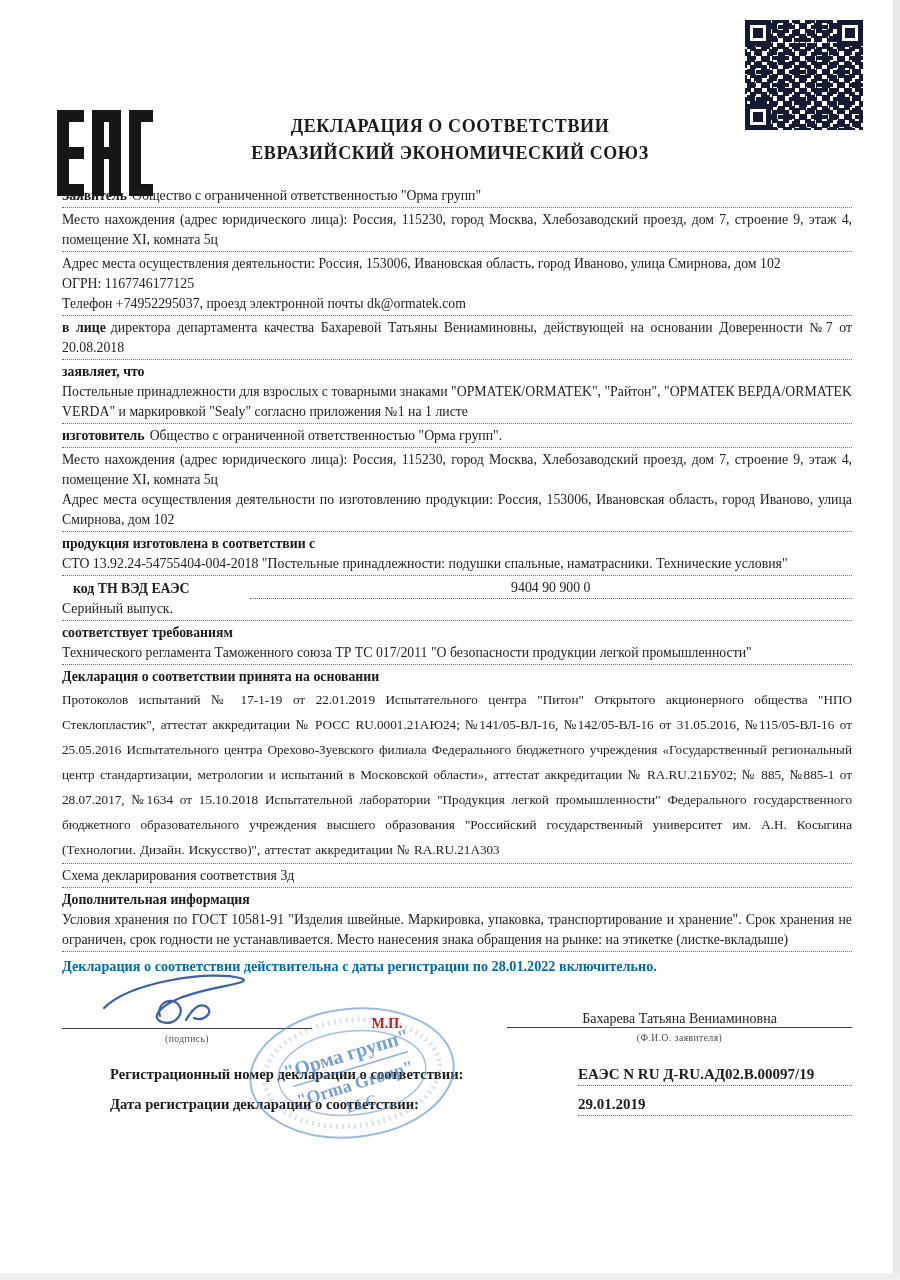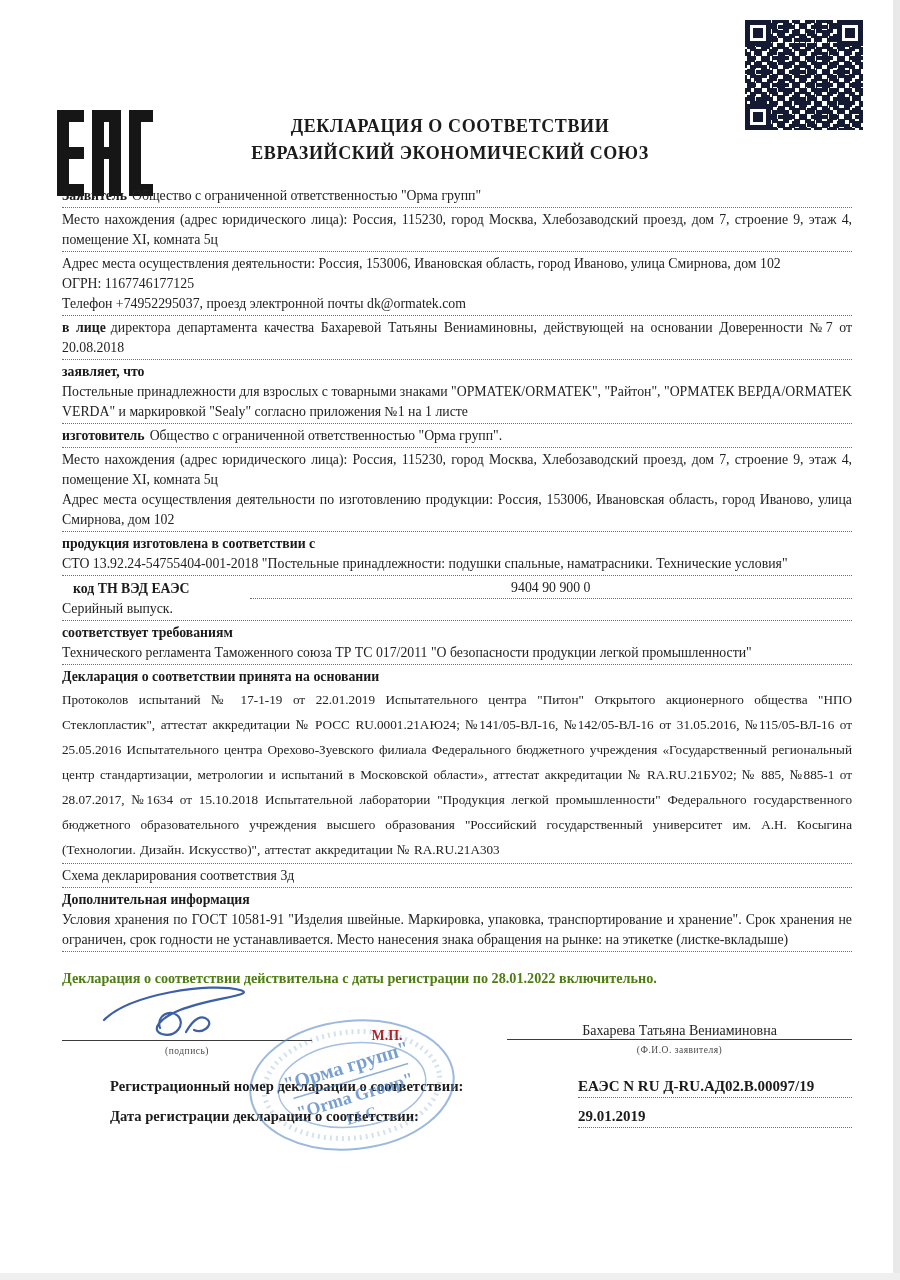--- a/index.html
+++ b/index.html
@@ -36,21 +36,21 @@
   p{margin:0;padding:0;}
   .j{text-align:justify;}
   .b{font-weight:bold;color:#1b1b1b;}
   .lbl{margin-right:5px;margin-top:48px;}
   .rule{border-bottom:1.5px dotted #6d6d6d;padding-bottom:1px;margin-bottom:2px;}
   .small-para{font-size:13.2px;line-height:25px;text-align:justify;word-spacing:1px;}
 
   .tnved-row{display:flex;align-items:flex-end;margin-left:11px;}
   .tnved-row .code{margin-left:60px;flex:1;border-bottom:1.5px dotted #6d6d6d;text-align:center;}
 
-  .validity{font-weight:bold;color:#4d7c0f;margin-top:16px;margin-bottom:6px;font-size:14.2px;}
+  .validity{font-weight:bold;color:#0369a1;margin-top:4px;margin-bottom:6px;font-size:14.2px;}
 
   
   .sig-row{position:relative;display:flex;margin-top:34px;height:46px;}
   .sig-col-left{width:250px;position:relative;}
   .sig-line{border-bottom:1.6px solid #3c3c3c;height:18px;}
   .sig-caption{font-size:9.5px;color:#4a4a4a;text-align:center;letter-spacing:.5px;}
   .sig-col-mid{width:150px;text-align:center;padding-top:4px;}
   .mp{font-weight:bold;font-size:14px;color:#b91c1c;}
   .sig-col-right{flex:1;margin-left:45px;text-align:center;}
   .fio{font-size:14px;color:#242424;line-height:17px;}
@@ -110,21 +110,21 @@
   <p class="j rule"><span class="b lbl">в лице</span><span>директора департамента качества Бахаревой Татьяны Вениаминовны, действующей на основании Доверенности №7 от 20.08.2018</span></p>
 
   <p class="b">заявляет, что</p>
   <p class="j rule">Постельные принадлежности для взрослых с товарными знаками "ОРМАТЕК/ORMATEK", "Райтон", "ОРМАТЕК ВЕРДА/ORMATEK VERDA" и маркировкой "Sealy" согласно приложения №1 на 1 листе</p>
 
   <p class="rule"><span class="b lbl">изготовитель</span><span>Общество с ограниченной ответственностью "Орма групп".</span></p>
   <p class="j">Место нахождения (адрес юридического лица): Россия, 115230, город Москва, Хлебозаводский проезд, дом 7, строение 9, этаж 4, помещение XI, комната 5ц</p>
   <p class="j rule">Адрес места осуществления деятельности по изготовлению продукции: Россия, 153006, Ивановская область, город Иваново, улица Смирнова, дом 102</p>
 
   <p class="b">продукция изготовлена в соответствии с</p>
-  <p class="j rule">СТО 13.92.24-54755404-001-2018 "Постельные принадлежности: подушки спальные, наматрасники. Технические условия"</p>
+  <p class="j rule">СТО 13.92.24-54755404-004-2018 "Постельные принадлежности: подушки спальные, наматрасники. Технические условия"</p>
 
   <div class="tnved-row">
     <span class="b">код ТН ВЭД ЕАЭС</span>
     <span class="code">9404 90 900 0</span>
   </div>
   <p class="rule">Серийный выпуск.</p>
 
   <p class="b">соответствует требованиям</p>
   <p class="j rule">Технического регламента Таможенного союза ТР ТС 017/2011 "О безопасности продукции легкой промышленности"</p>
 

